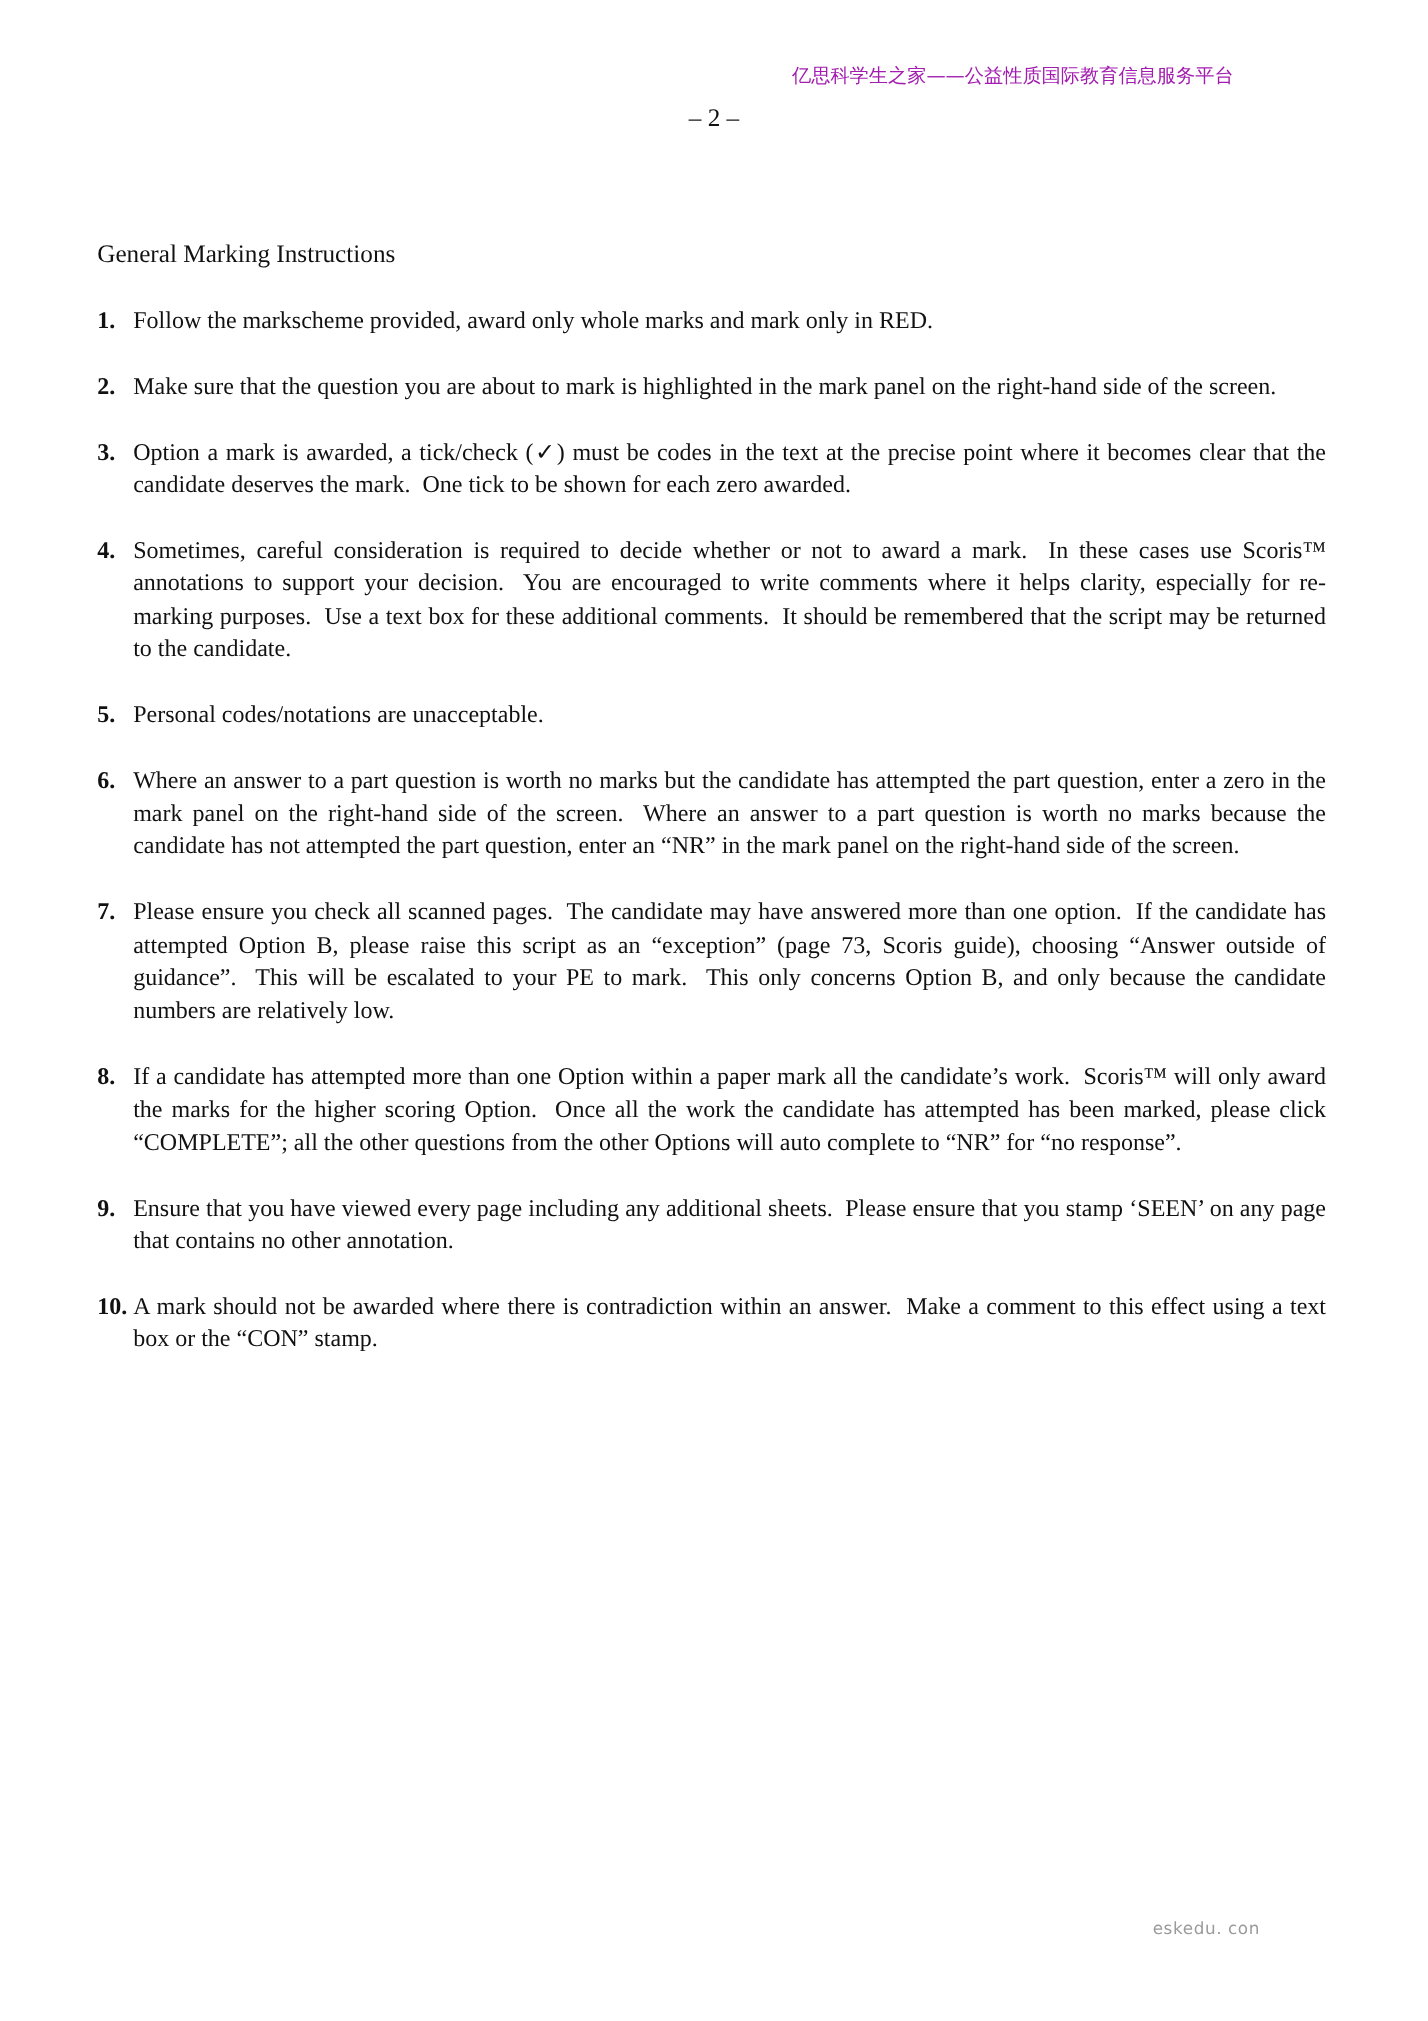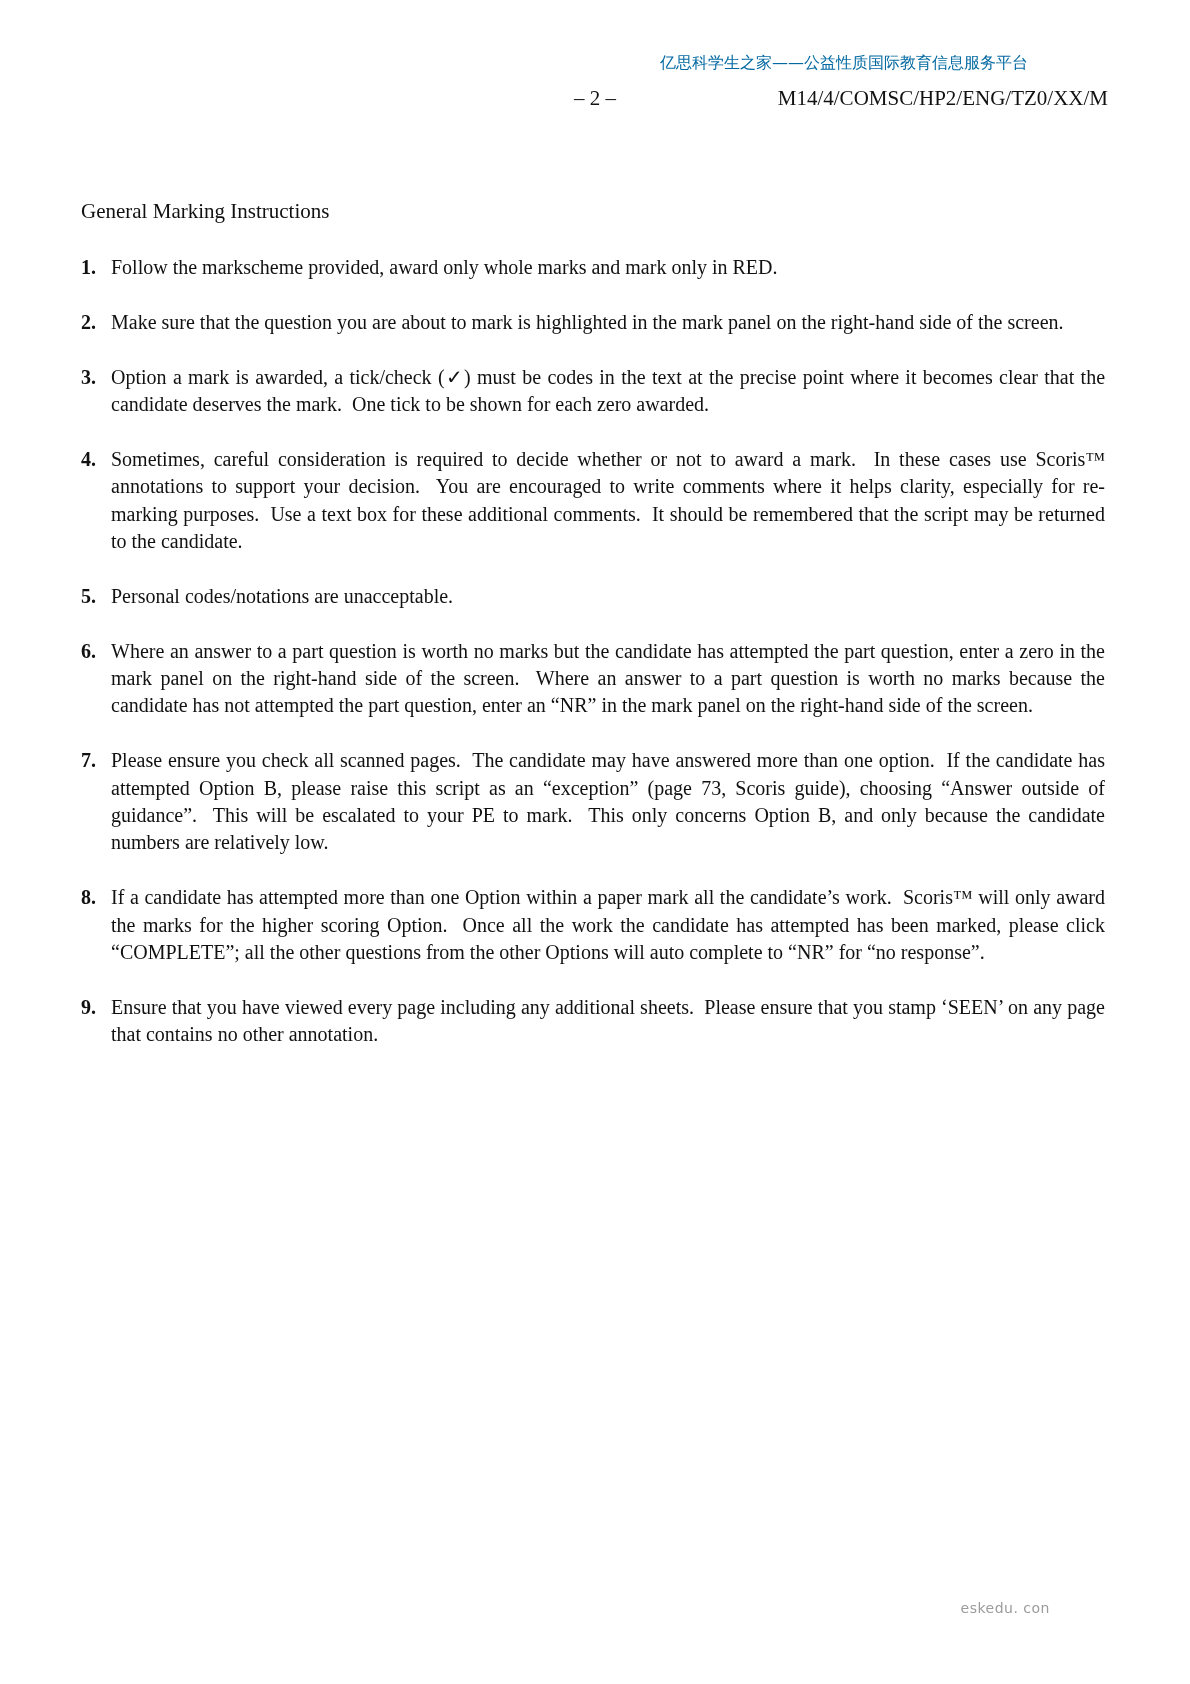--- a/index.html
+++ b/index.html
@@ -15,21 +15,21 @@
     font-family: "Liberation Serif", serif;
     color: #111111;
     overflow: hidden;
   }
   .watermark {
     position: absolute;
     top: 53px;
     left: 660px;
     font-family: "DejaVu Sans", sans-serif;
     font-size: 16px;
-    color: #0369a1;
+    color: #a21caf;
     white-space: nowrap;
   }
   .header-line {
     position: absolute;
     top: 86px;
     left: 0;
     width: 100%;
     height: 28px;
     font-size: 21px;
   }
@@ -90,21 +90,20 @@
 </style>
 </head>
 <body>
 
 <div class="page">
 
   <div class="watermark">亿思科学生之家——公益性质国际教育信息服务平台</div>
 
   <div class="header-line">
     <span class="page-number">– 2 –</span>
-    <span class="paper-code">M14/4/COMSC/HP2/ENG/TZ0/XX/M</span>
   </div>
 
   <div class="content">
     <h1 class="doc-title">General Marking Instructions</h1>
 
     <div class="instructions">
   <div class="item">
     <span class="item-num">1.</span>
     <span class="item-body"><span>Follow the markscheme provided, award only whole marks and mark only in </span><span class="b">RED</span><span>.</span></span>
   </div>
@@ -142,18 +141,22 @@
   <div class="item">
     <span class="item-num">8.</span>
     <span class="item-body"><span class="b">If a candidate has attempted more than one Option</span><span> within a paper mark all the candidate’s work.  Scoris™ will only award the marks for the higher scoring Option.  Once all the work the candidate has attempted has been marked, please click “COMPLETE”; all the other questions from the other Options will auto complete to “NR” for “no response”.</span></span>
   </div>
 
   <div class="item">
     <span class="item-num">9.</span>
     <span class="item-body"><span>Ensure that you have viewed </span><span class="b">every</span><span> page including any additional sheets.  Please ensure that you stamp ‘SEEN’ on any page that contains no other annotation.</span></span>
   </div>
 
+  <div class="item">
+    <span class="item-num">10.</span>
+    <span class="item-body"><span>A mark should not be awarded where there is contradiction within an answer.  Make a comment to this effect using a text box or the “CON” stamp.</span></span>
+  </div>
 </div>
   </div>
 
   <div class="site-footer">eskedu. con</div>
 
 </div>
 
 </body></html>

